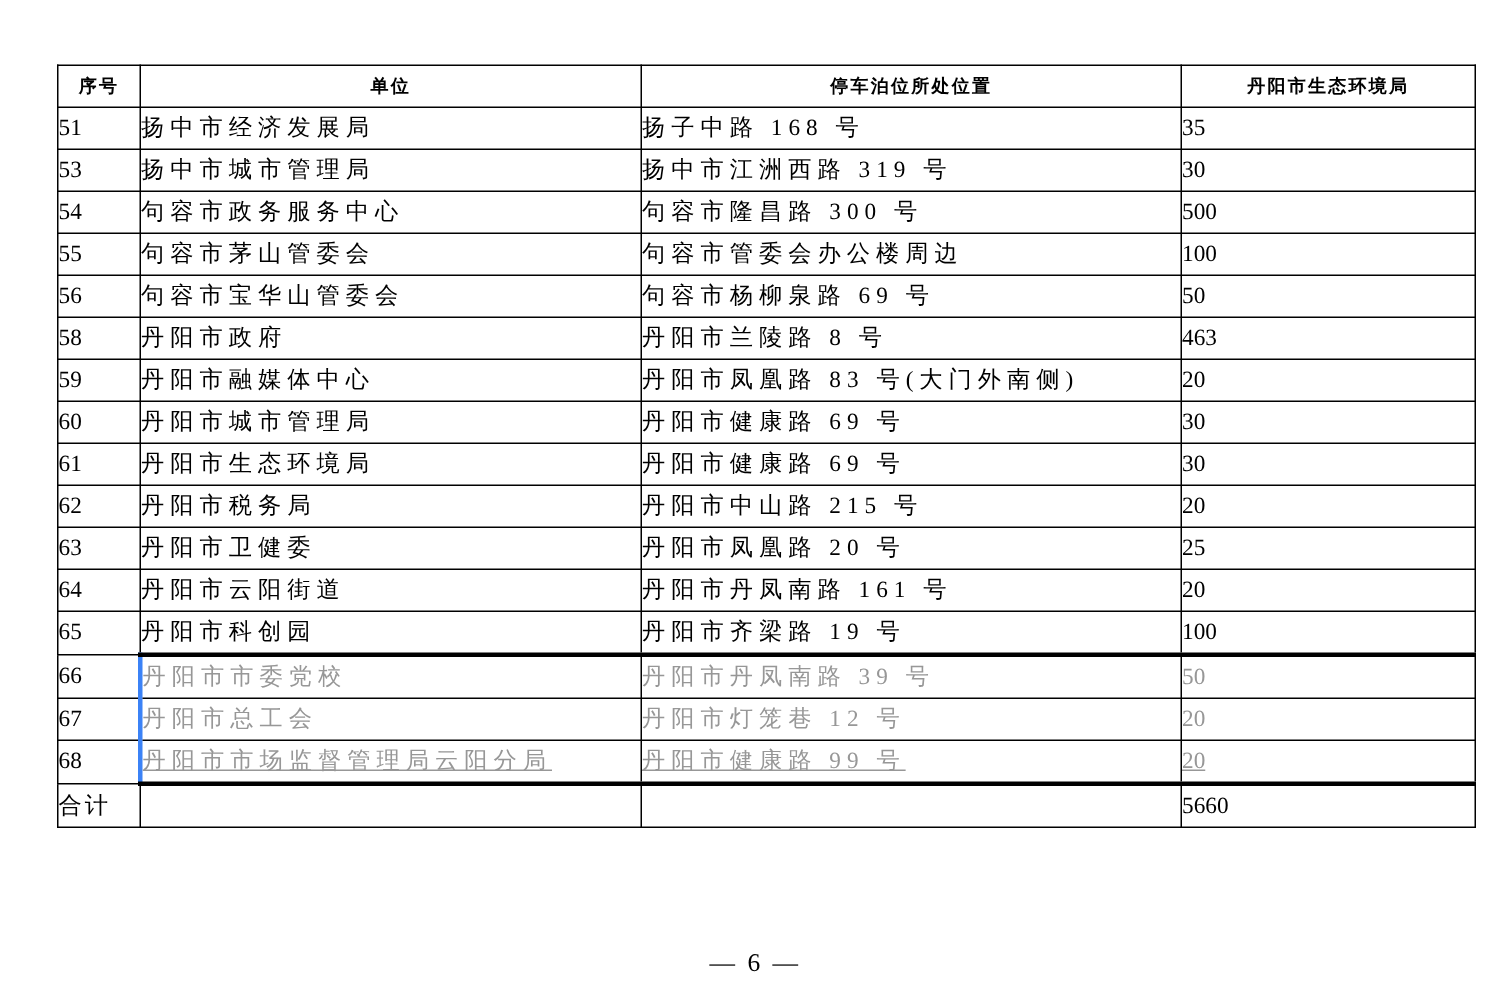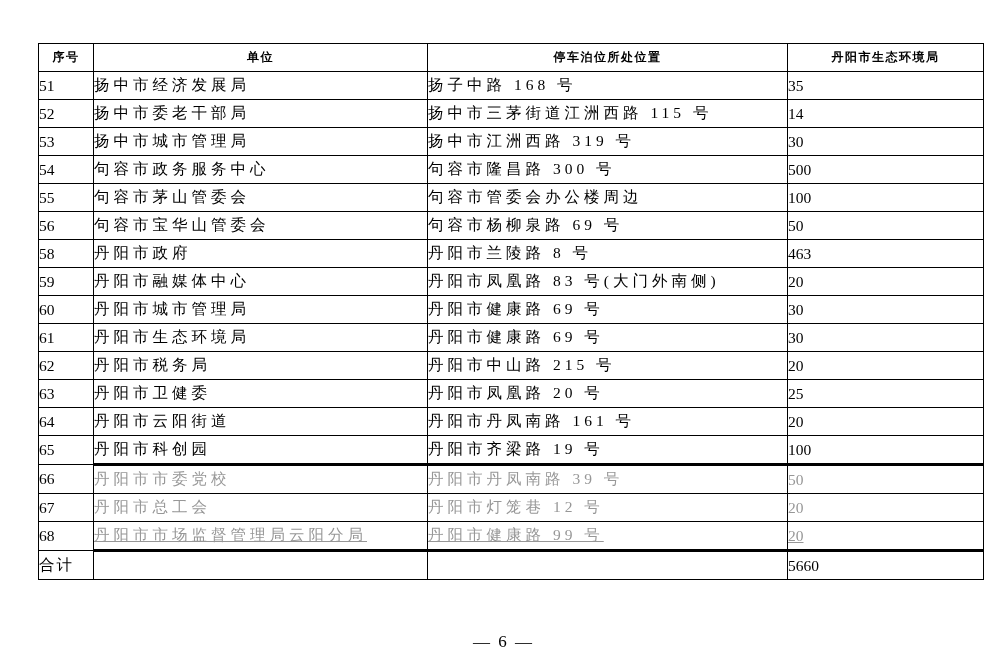--- a/index.html
+++ b/index.html
@@ -37,21 +37,21 @@
     padding:0;
   }
   td.col-no, td.col-count { text-align:left; }
   td.col-unit, td.col-location {
     text-align:left;
     padding-left:9px;
     letter-spacing:4px;
   }
   
   tr.muted td:not(.col-no) { color:#979797; }
-  tr.muted td.col-unit { border-left:1px solid #3b82f6;margin-left:28px; }
+  tr.muted td.col-unit { border-left:3px solid #3b82f6;margin-left:28px; }
   tr.block-top td:not(.col-no) { border-top:3px solid #000; }
   tr.block-bottom td:not(.col-no) { border-bottom:3px solid #000;text-decoration:underline; }
 
   tfoot td { height:29px; }
   tfoot td.col-no { letter-spacing:2px;margin-top:14px; }
 
   .footer {
     position:absolute;
     left:0; top:632px; width:1007px;
     text-align:center;
@@ -79,26 +79,20 @@
         <th>停车泊位所处位置</th>
         <th>丹阳市生态环境局</th>
       </tr>
     </thead>
     <tbody>
         <tr>
           <td class="col-no">51</td>
           <td class="col-unit">扬中市经济发展局</td>
           <td class="col-location">扬子中路 168 号</td>
           <td class="col-count">35</td>
-        </tr>
-        <tr>
-          <td class="col-no">52</td>
-          <td class="col-unit">扬中市委老干部局</td>
-          <td class="col-location">扬中市三茅街道江洲西路 115 号</td>
-          <td class="col-count">14</td>
         </tr>
         <tr>
           <td class="col-no">53</td>
           <td class="col-unit">扬中市城市管理局</td>
           <td class="col-location">扬中市江洲西路 319 号</td>
           <td class="col-count">30</td>
         </tr>
         <tr>
           <td class="col-no">54</td>
           <td class="col-unit">句容市政务服务中心</td>

